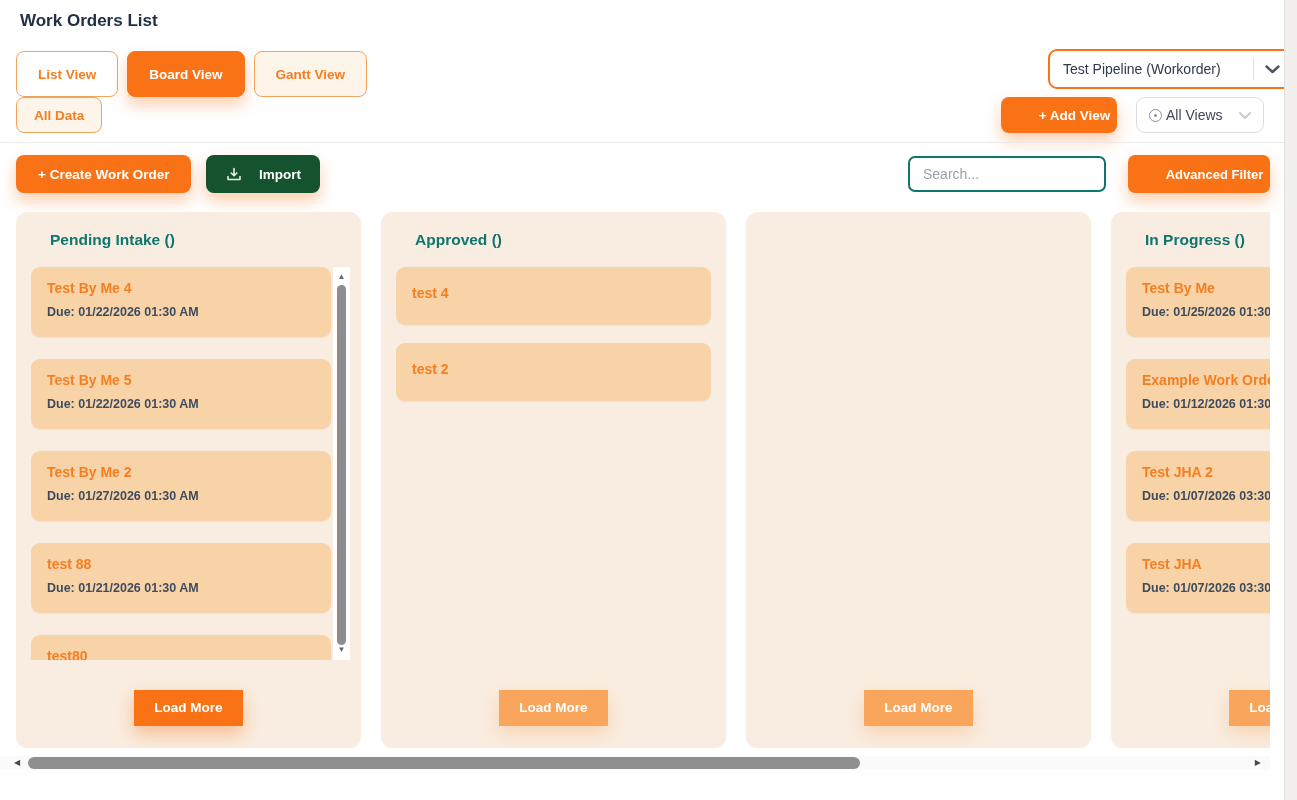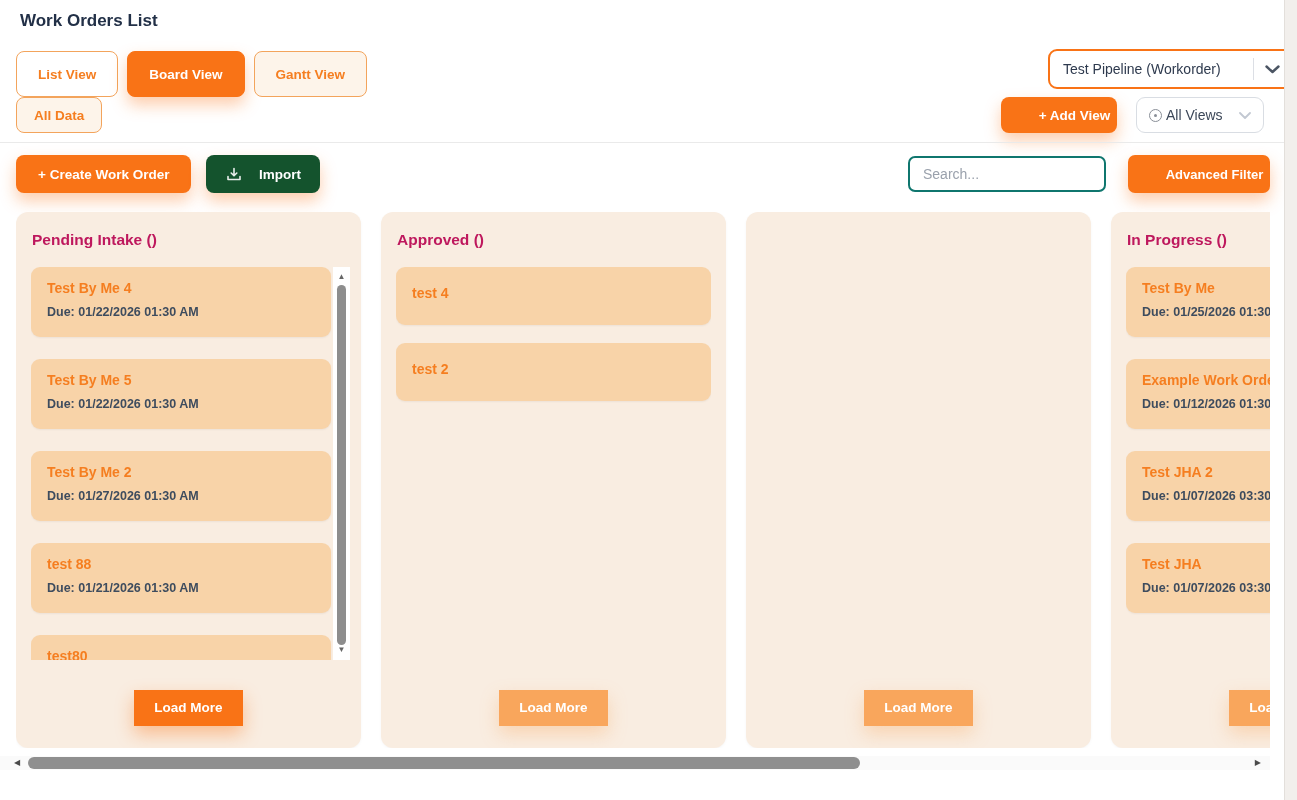--- a/index.html
+++ b/index.html
@@ -60,21 +60,21 @@
 
   .adv-filter { position:absolute; left:1128px; top:155px; width:142px; height:38px;
                 background:#F97316; border-radius:7px; color:#fff; font-size:13px;
                 font-weight:700; box-shadow:0 8px 16px rgba(249,115,22,.35); }
 
   
   .board { position:absolute; left:16px; top:212px; width:1254px; height:536px;
            overflow:hidden; display:flex; gap:20px; }
   .column { flex:0 0 345px; width:345px; height:536px; background:#F9EDE1;
             border-radius:12px; position:relative; box-shadow:0 1px 3px rgba(0,0,0,.04); }
-  .col-title { padding:19px 16px 0; font-size:15.5px; font-weight:700; color:#be185d; }
+  .col-title { padding:19px 34px 0; font-size:15.5px; font-weight:700; color:#0f766e; }
   .card-list { position:absolute; top:55px; left:15px; right:15px; height:393px; overflow:hidden; }
   .column.has-scroll .card-list { right:11px; }
   .column.has-scroll .card { margin-right:19px; }
 
   .card { background:#F8D3A8; border-radius:9px; margin-bottom:22px; padding:13px 16px 1px;
           box-shadow:0 1px 2px rgba(0,0,0,.05); cursor:pointer; }
   .column.cards-tall .card { height:70px; }
   .column.cards-short .card { height:58px; margin-bottom:18px; padding-top:18px; }
   .card .card-title { font-size:14px; font-weight:700; color:#F57E20; margin-bottom:9px; white-space:nowrap; }
   .card .card-due { font-size:12.5px; font-weight:600; color:#3E4C5E; white-space:nowrap; }

